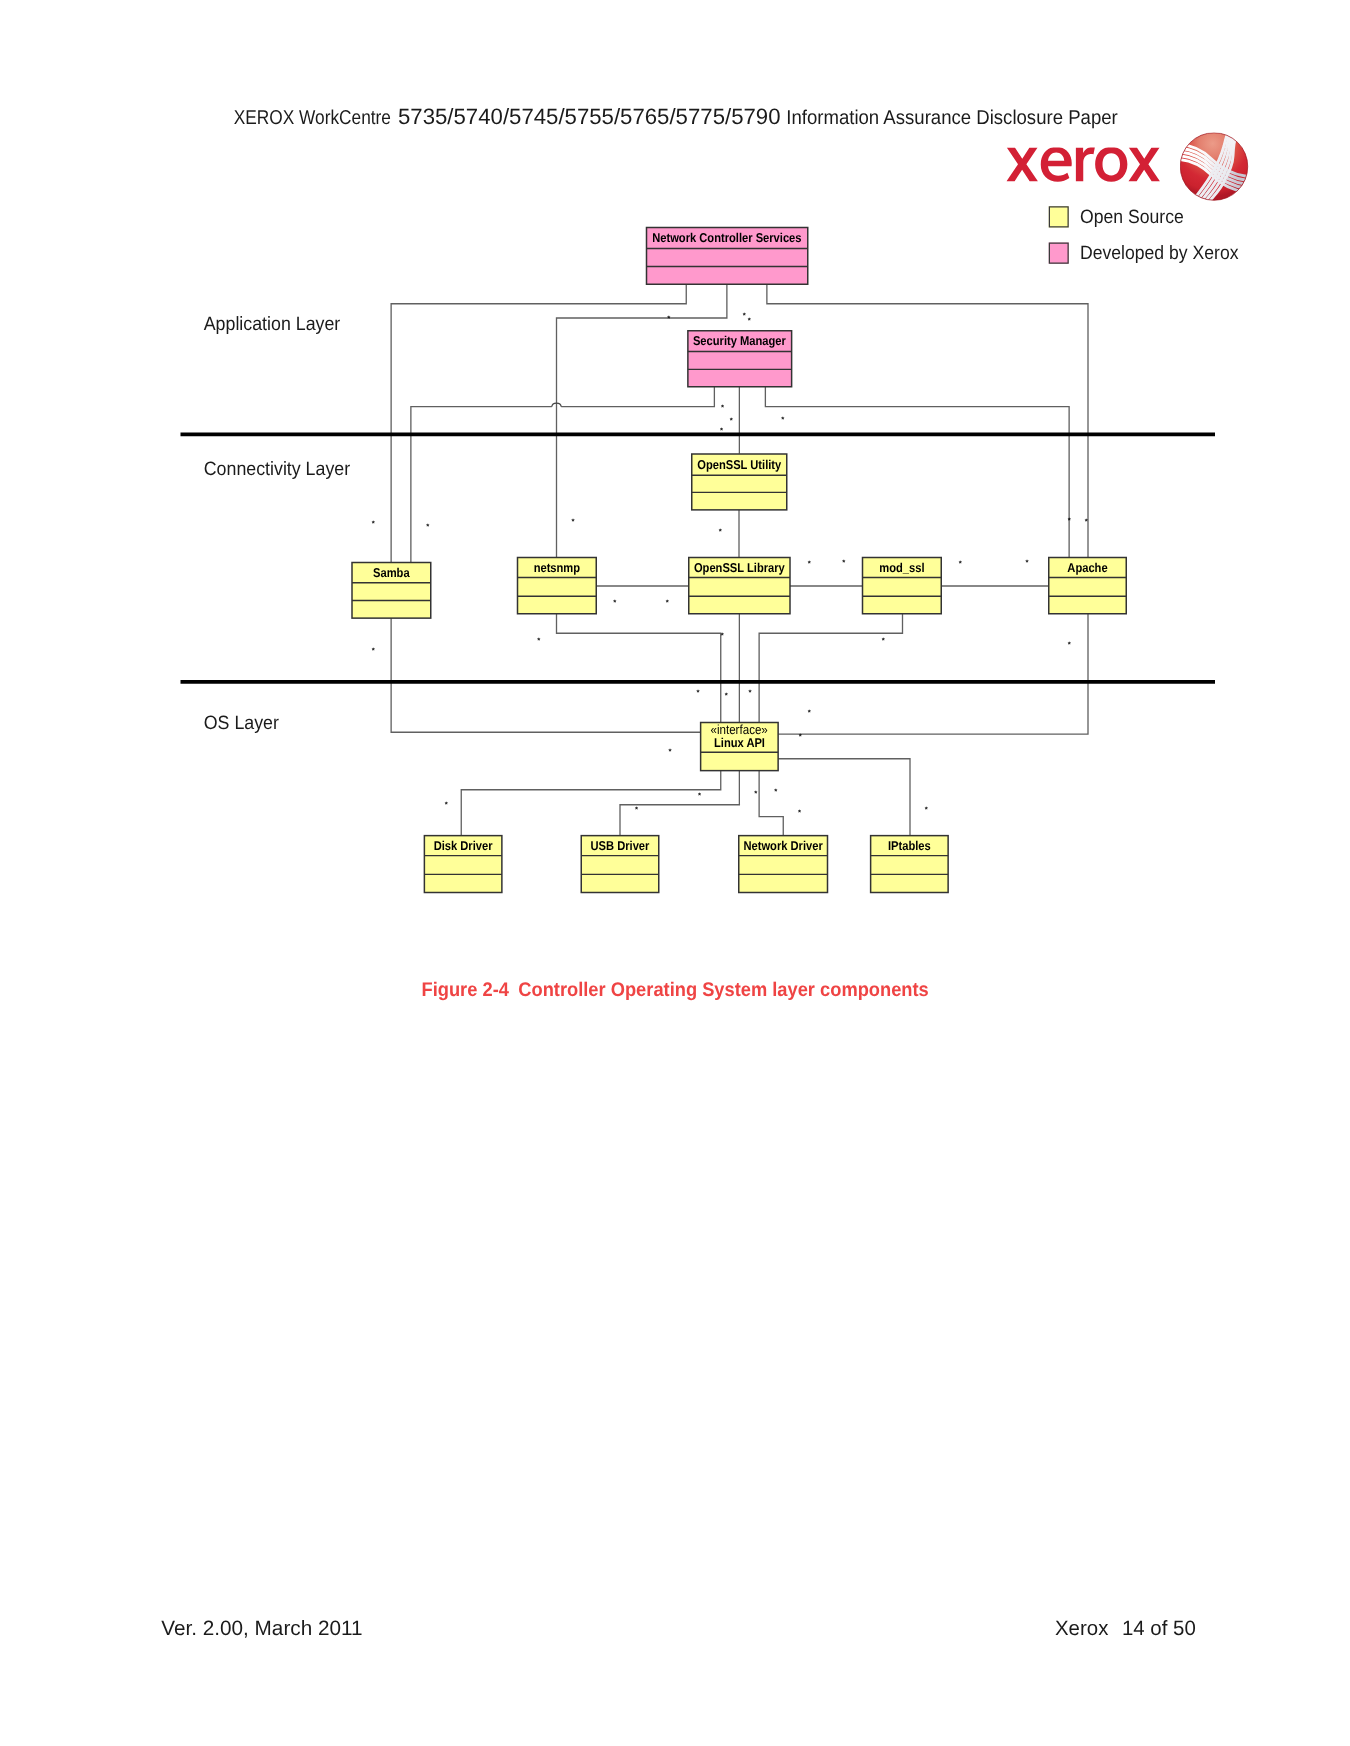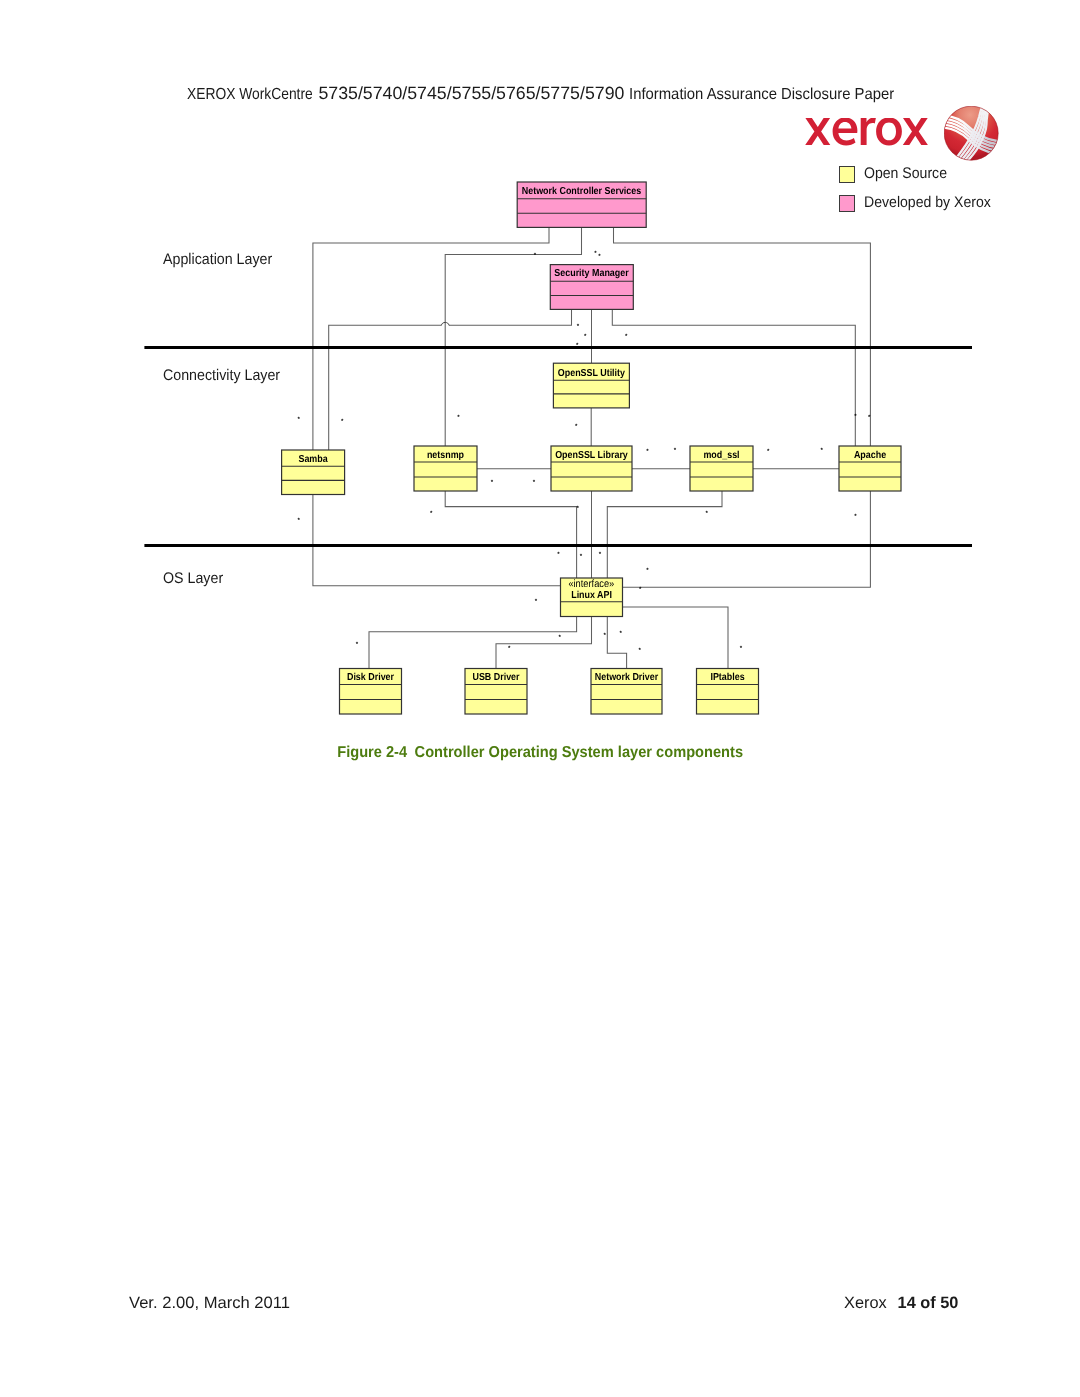--- a/index.html
+++ b/index.html
@@ -16,42 +16,42 @@
   #doc-header .h-brand {font-size:16px;   transform:scaleX(0.864);width:145.6px;}
   #doc-header .h-models{font-size:17.75px;transform:scaleX(1.0);  margin-left:-14.2px;}
   #doc-header .h-sub   {font-size:16px;   transform:scaleX(0.929);margin-left:4.5px;}
 
   
   #xerox-logo{left:0;top:0;width:1080px;height:150px;}
   #xerox-wordmark{left:805px;top:96px;}
   #xerox-ball{left:944px;top:84px;}
 
   
-  .legend-row{display:flex;align-items:flex-end;}
+  .legend-row{display:flex;align-items:center;}
   #legend{left:838.8px;top:142.6px;}
   .legend-swatch{width:14.6px;height:14.6px;border:1.3px solid #3a3a3a;box-sizing:content-box;}
   .legend-label{font-size:15.4px;color:#1b1b1b;margin-left:8.9px;display:inline-block;
        transform:scaleX(0.915);transform-origin:left center;}
   #legend-row-0{margin-bottom:11.0px;}
 
   
   .layer-label{font-size:15.4px;color:#1b1b1b;transform:scaleX(0.925);transform-origin:left center;}
 
   
-  #figure-caption{left:0;top:722px;width:1080px;text-align:center;
-      font-size:15.8px;font-weight:bold;color:#4d7c0f;}
+  #figure-caption{left:0;top:762px;width:1080px;text-align:center;
+      font-size:15.8px;font-weight:bold;color:#ef4444;}
   #figure-caption > span{display:inline-block;transform:scaleX(0.926);transform-origin:center;}
   #figure-caption .cap-num{margin-right:8.1px;}
 
   
   #footer-version{left:128.8px;top:1272px;font-size:16.5px;color:#1b1b1b;
       transform:scaleX(1.005);transform-origin:left center;}
   #footer-page{left:844.4px;top:1272px;font-size:16.5px;color:#1b1b1b;white-space:nowrap;
       transform:scaleX(0.99);transform-origin:left center;}
-  #footer-page .pv{font-weight:bold;margin-left:11px;text-align:right;}
+  #footer-page .pv{font-weight:normal;margin-left:11px;text-align:right;}
 
   
   #diagram-svg{left:0;top:0;}
   .nbox{stroke:#333;stroke-width:1.2;}
   .ndiv{stroke:#333;stroke-width:1.1;}
   .ntitle{font-family:"Liberation Sans",sans-serif;font-size:10.2px;font-weight:bold;
           fill:#000;text-anchor:middle;}
   .mmk text{font-family:"Liberation Sans",sans-serif;font-size:6.2px;font-weight:bold;fill:#000;text-anchor:middle;}
   .nstereo{font-family:"Liberation Sans",sans-serif;font-size:10.6px;font-weight:normal;
           fill:#000;text-anchor:middle;}

